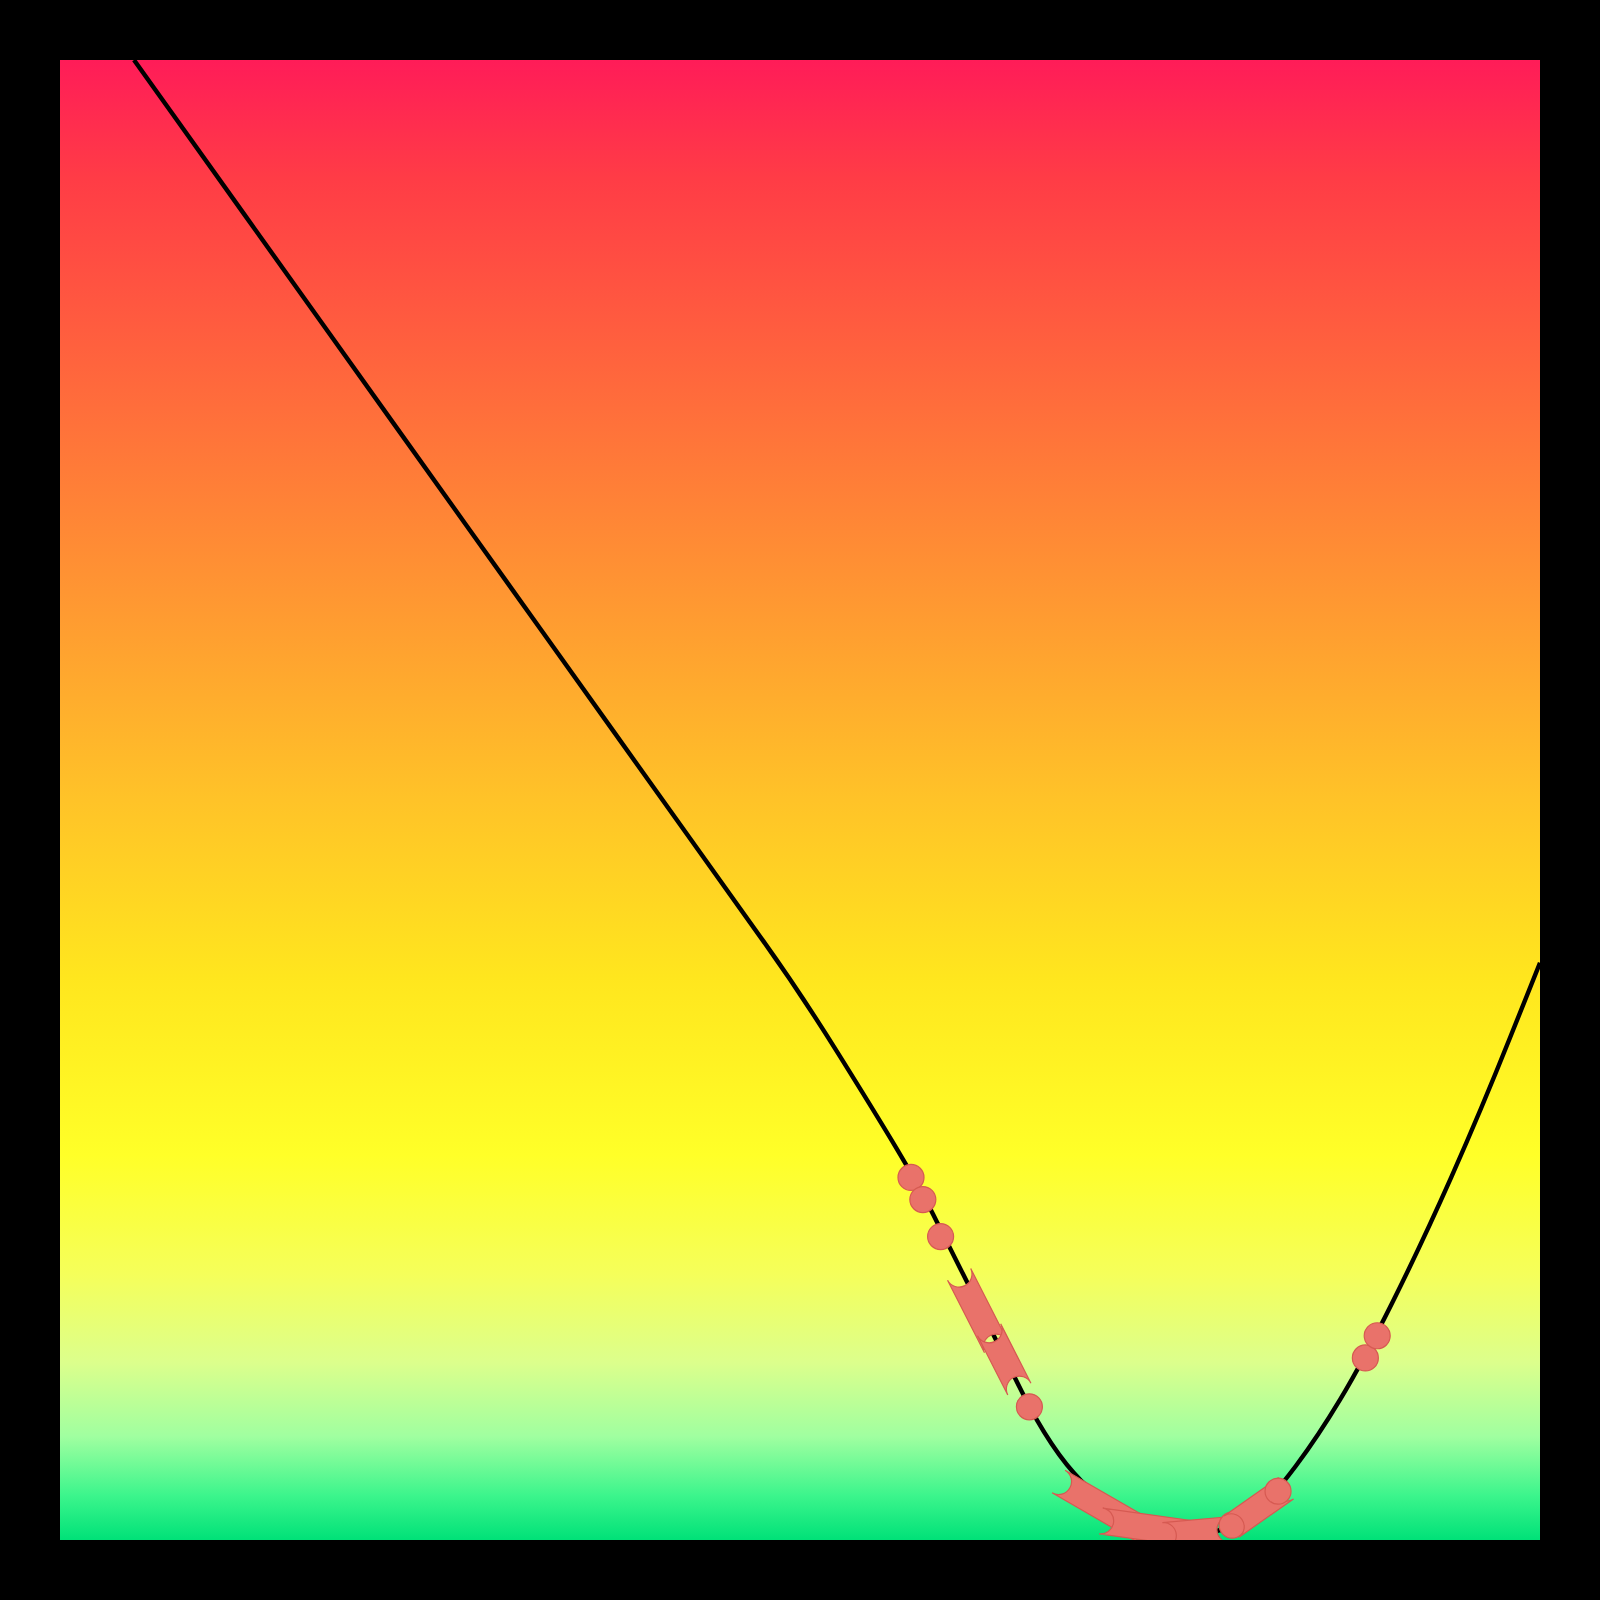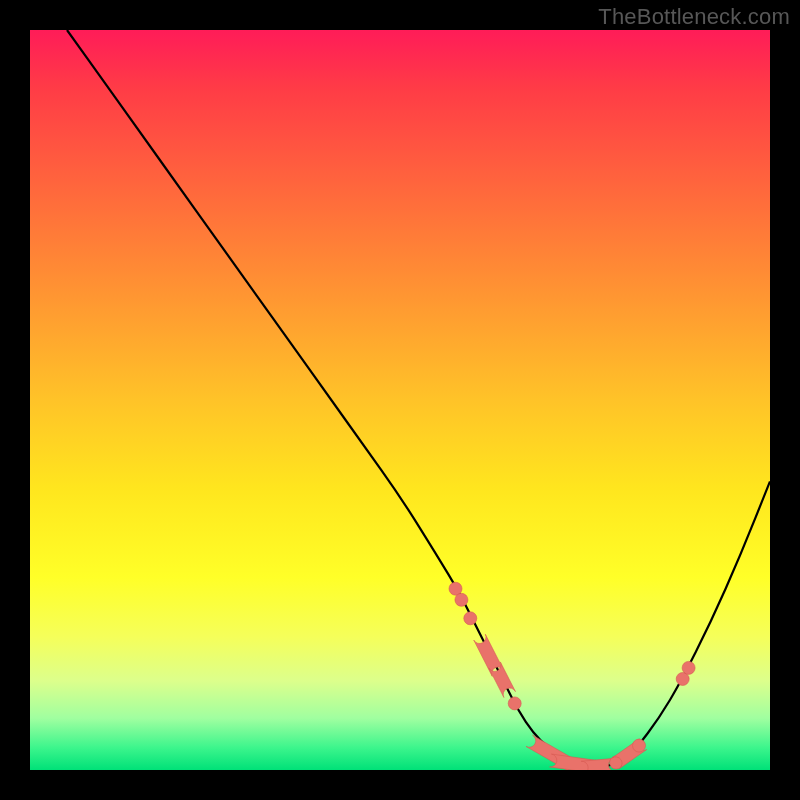--- a/index.html
+++ b/index.html
@@ -64,21 +64,20 @@
   .marker {
     fill: #e9726a;
     stroke: #d65a52;
     stroke-width: 0.6;
   }
 </style>
 </head>
 <body>
 
 <div class="frame">
-  <div class="watermark">TheBottleneck.com</div>
 
   <div class="plot-area">
     <svg class="plot-svg" viewBox="0 0 740 740" preserveAspectRatio="none">
       <path id="curve-path" class="curve" d="M 37.00 0.00 Q 37.00 0.00 55.50 25.90 Q 74.00 51.80 92.50 77.70 Q 111.00 103.60 129.50 129.50 Q 148.00 155.40 166.50 181.30 Q 185.00 207.20 203.50 233.10 Q 222.00 259.00 240.50 284.90 Q 259.00 310.80 277.50 336.70 Q 296.00 362.60 314.50 388.50 Q 333.00 414.40 351.50 440.30 Q 370.00 466.20 388.50 495.80 Q 407.00 525.40 418.10 543.90 Q 429.20 562.40 436.60 577.20 Q 444.00 592.00 451.40 606.80 Q 458.80 621.60 466.20 636.40 Q 473.60 651.20 481.00 666.00 Q 488.40 680.80 495.80 691.90 Q 503.20 703.00 510.60 710.40 Q 518.00 717.80 525.40 723.35 Q 532.80 728.90 540.20 731.86 Q 547.60 734.82 555.00 736.30 Q 562.40 737.78 569.80 737.04 Q 577.20 736.30 584.60 733.71 Q 592.00 731.12 599.40 724.46 Q 606.80 717.80 617.90 703.00 Q 629.00 688.20 640.10 669.70 Q 651.20 651.20 666.00 621.60 Q 680.80 592.00 695.60 558.70 Q 710.40 525.40 725.20 488.40 T 740.00 451.40"></path>
       <g id="markers-group">
           <circle cx="425.50" cy="558.70" r="6.5" class="marker"></circle>
           <circle cx="431.42" cy="569.80" r="6.5" class="marker"></circle>
           <circle cx="440.30" cy="588.30" r="6.5" class="marker"></circle>
           <path d="M 455.35 604.22 A 6.5 6.5 0 0 1 443.77 610.12 L 462.25 646.38 A 6.5 6.5 0 0 1 473.83 640.48 Z" class="marker"></path>
           <path d="M 470.35 631.93 A 6.5 6.5 0 0 1 458.77 637.84 L 473.89 667.51 A 6.5 6.5 0 0 1 485.47 661.60 Z" class="marker"></path>

